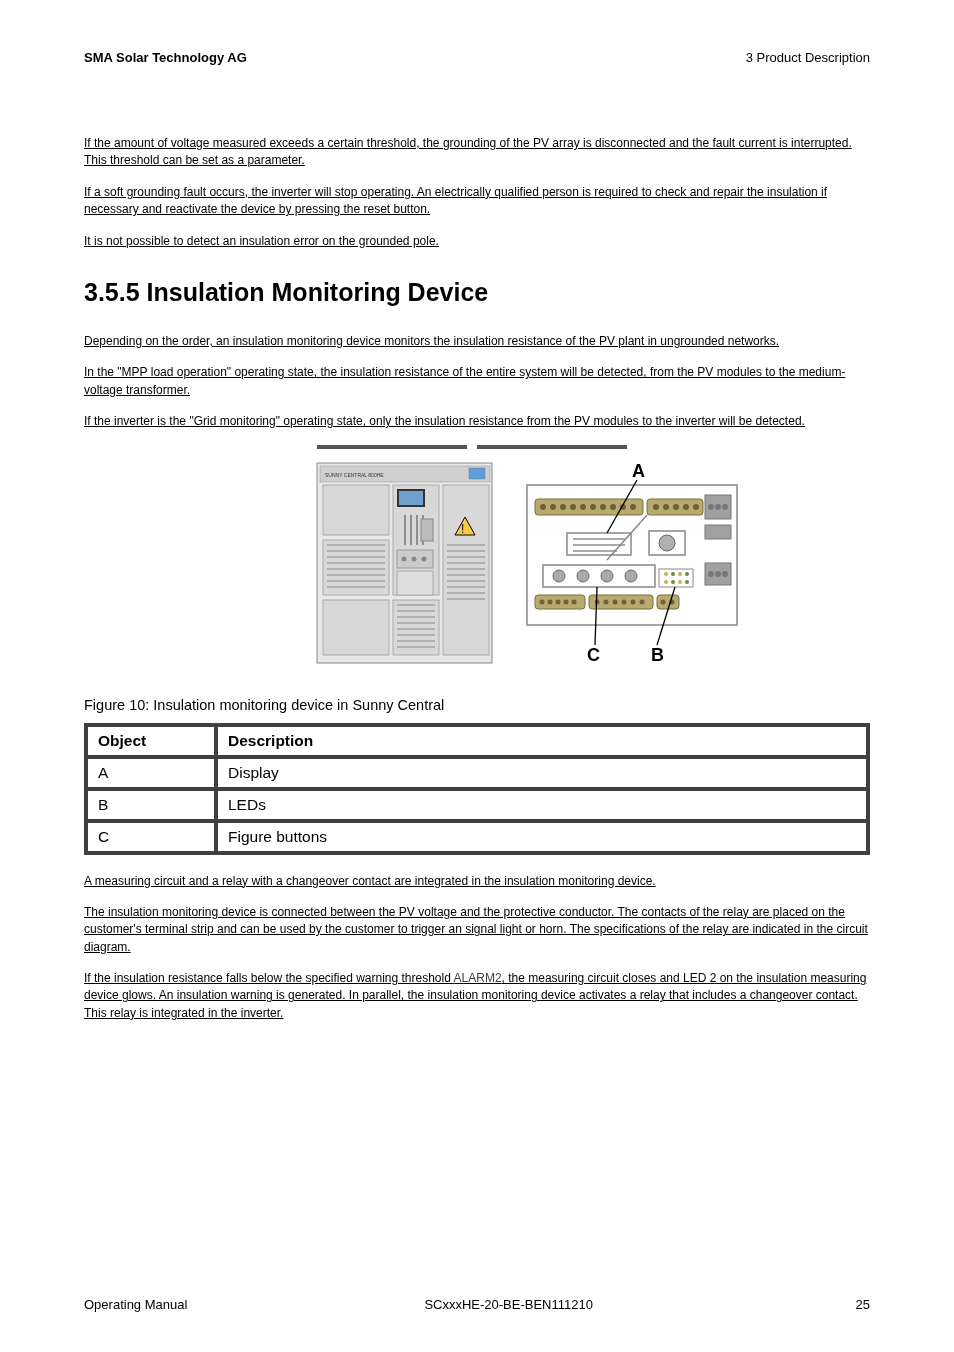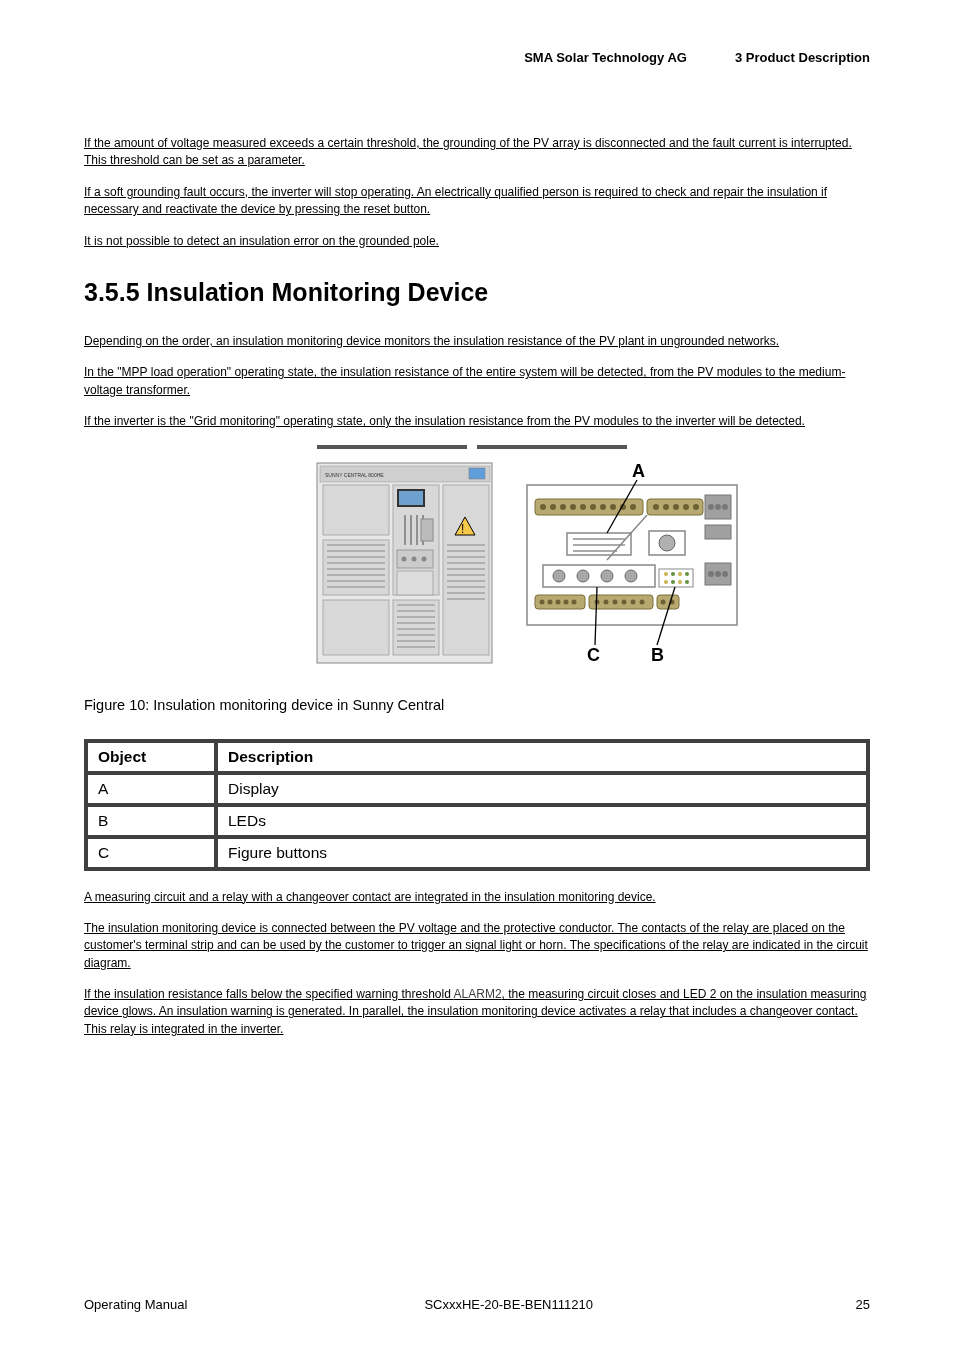--- a/index.html
+++ b/index.html
@@ -7,27 +7,27 @@
       font-family: Arial, Helvetica, sans-serif;
       width: 954px;
       height: 1352px;
       background: #fff;
       color: #000;
       position: relative;
       padding: 50px 84px 40px 84px;
     }
     .header {
       display: flex;
-      justify-content: flex-end;
+      justify-content: space-between;
       align-items: baseline;
       margin-bottom: 70px;
       font-size: 13px;
     }
     .header-left { font-weight: bold; }
-    .header-right { font-weight: bold; margin-left: 48px; }
+    .header-right { font-weight: normal; margin-left: 48px; }
     .body-text {
       font-size: 12px;
       line-height: 1.45;
       margin-bottom: 14px;
       text-decoration: underline;
     }
     .section-heading {
       font-size: 25px;
       font-weight: bold;
       margin-top: 28px;
@@ -35,21 +35,21 @@
     }
     .figure-container {
       text-align: center;
       margin: 12px 0 8px 0;
     }
     .figure-svg {
       display: inline-block;
     }
     .figure-caption {
       font-size: 14.5px;
-      margin: 18px 0 26px 0;
+      margin: 18px 0 10px 0;
     }
     table.spec-table {
       width: 100%;
       border-collapse: collapse;
       font-size: 15.5px;
       margin-bottom: 18px;
     }
     table.spec-table th, table.spec-table td {
       border: 4px solid #404040;
       padding: 5px 10px;

